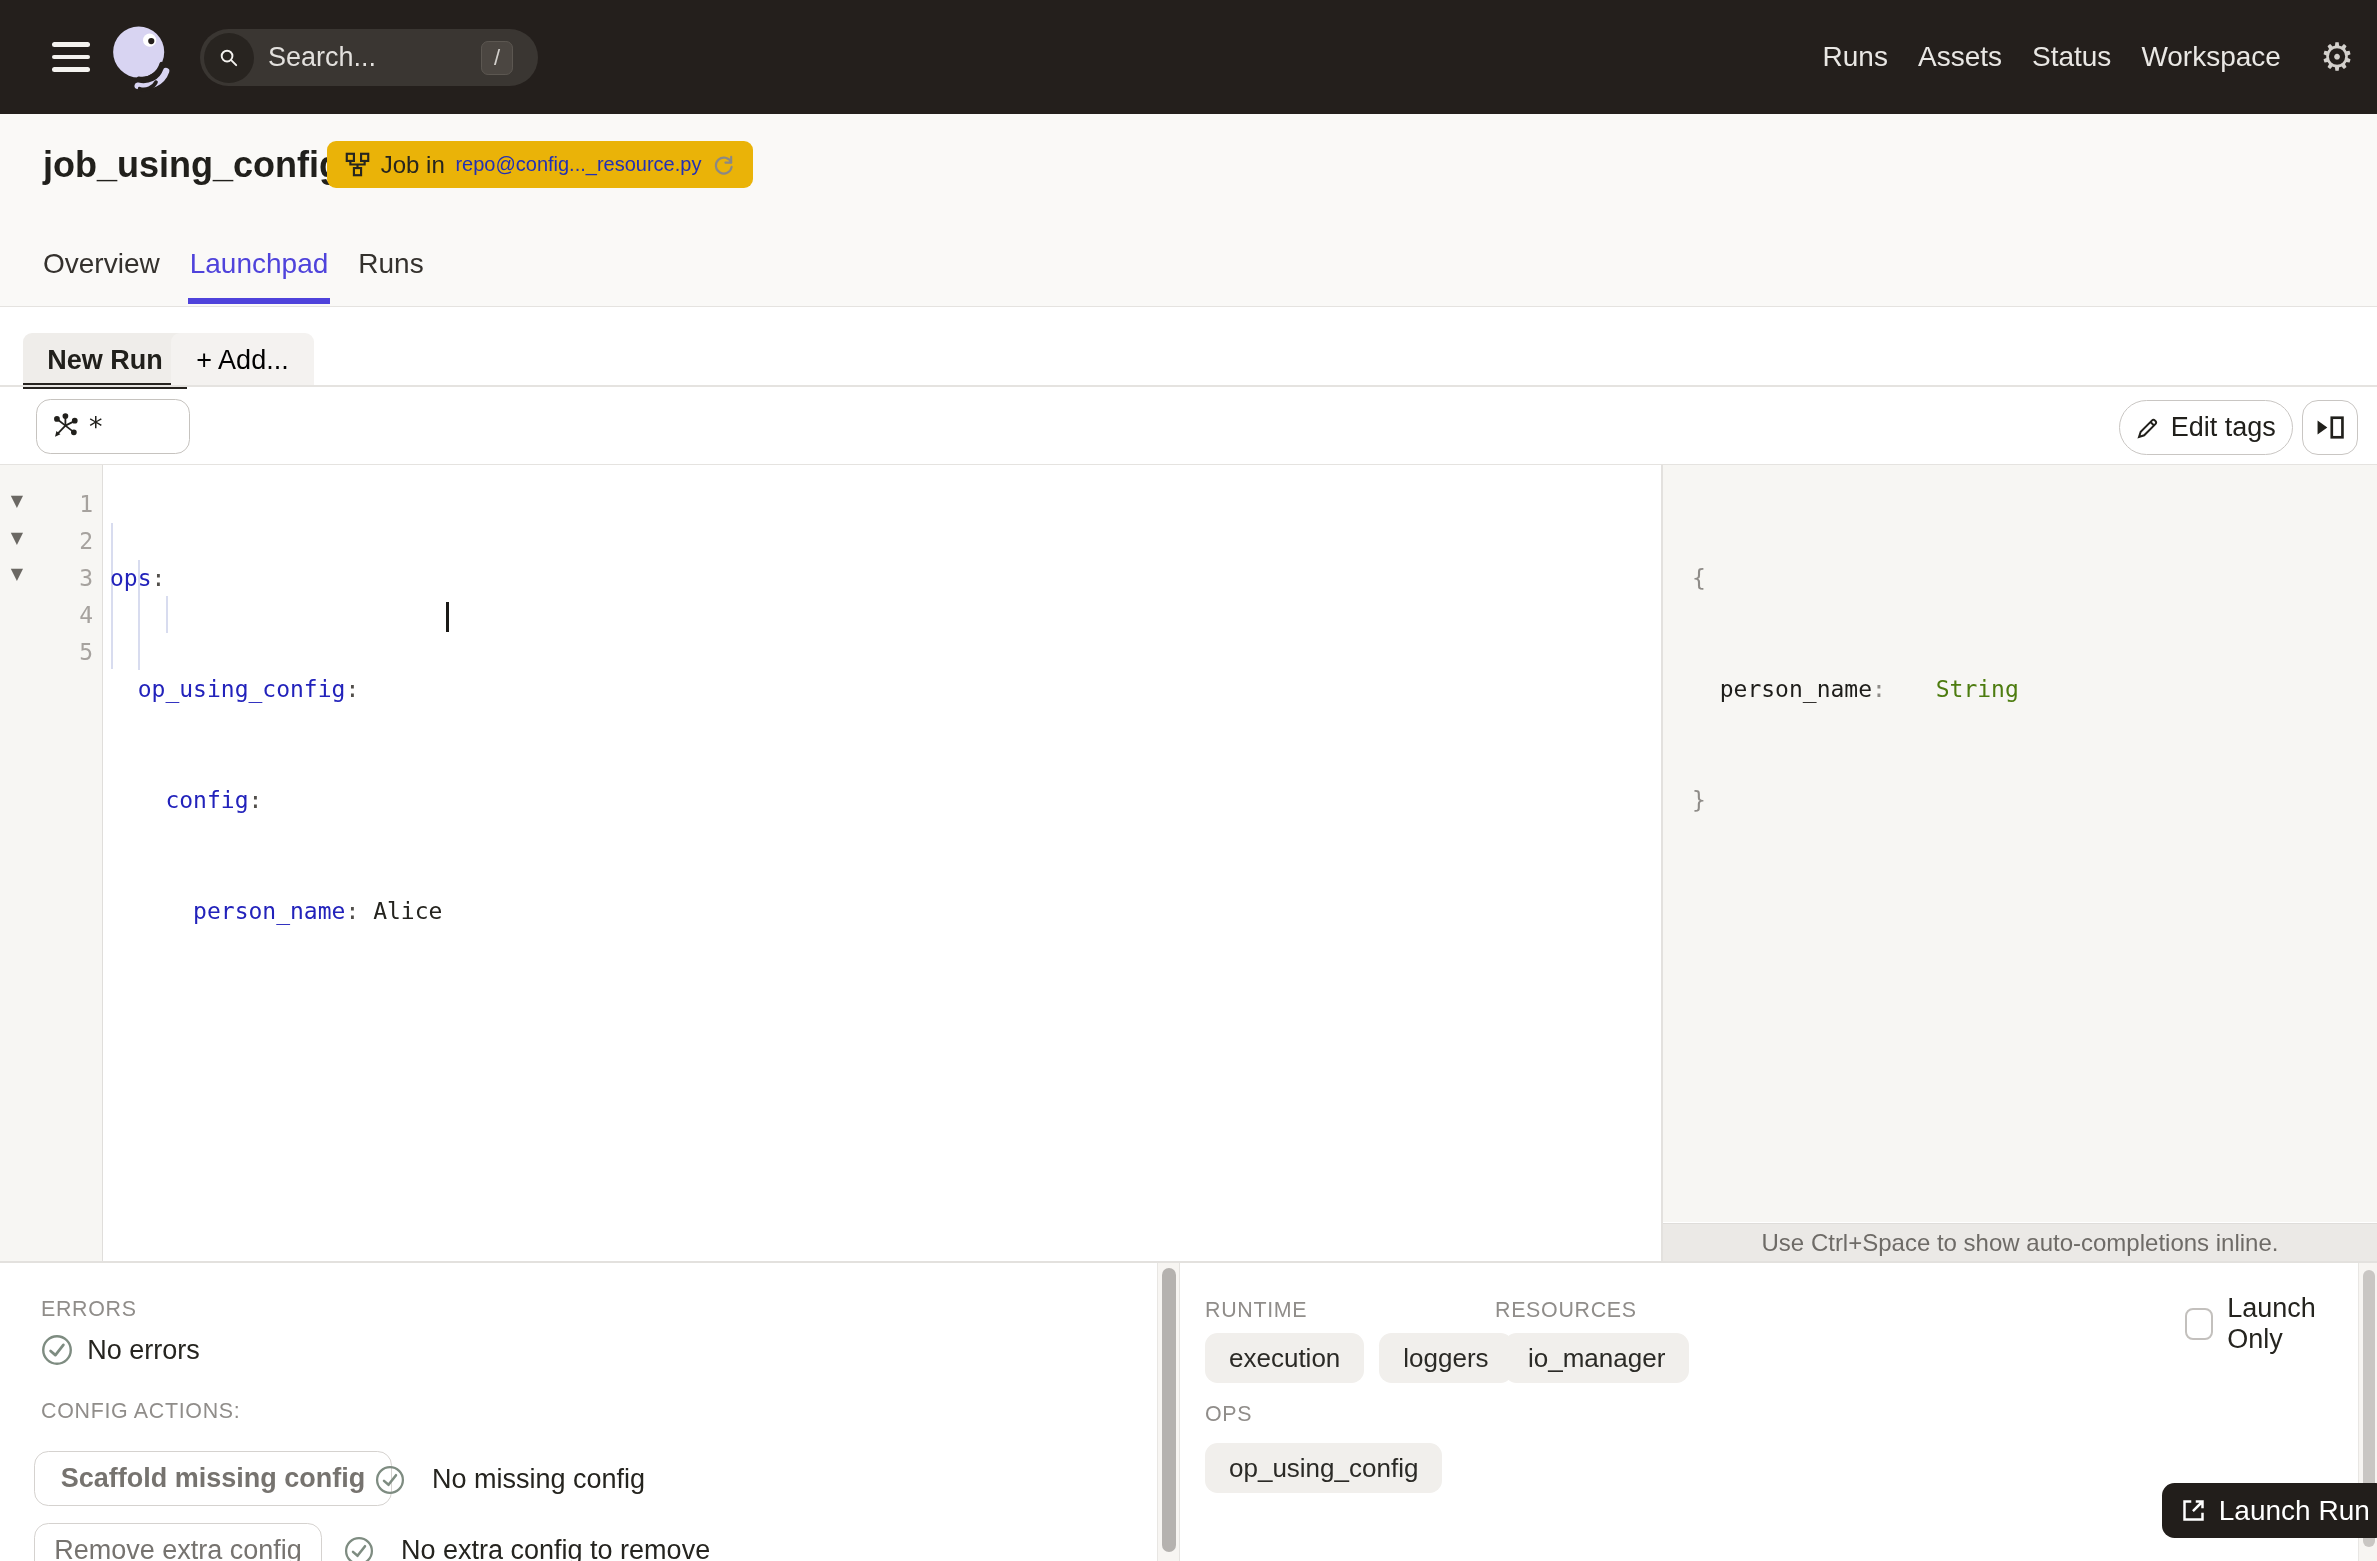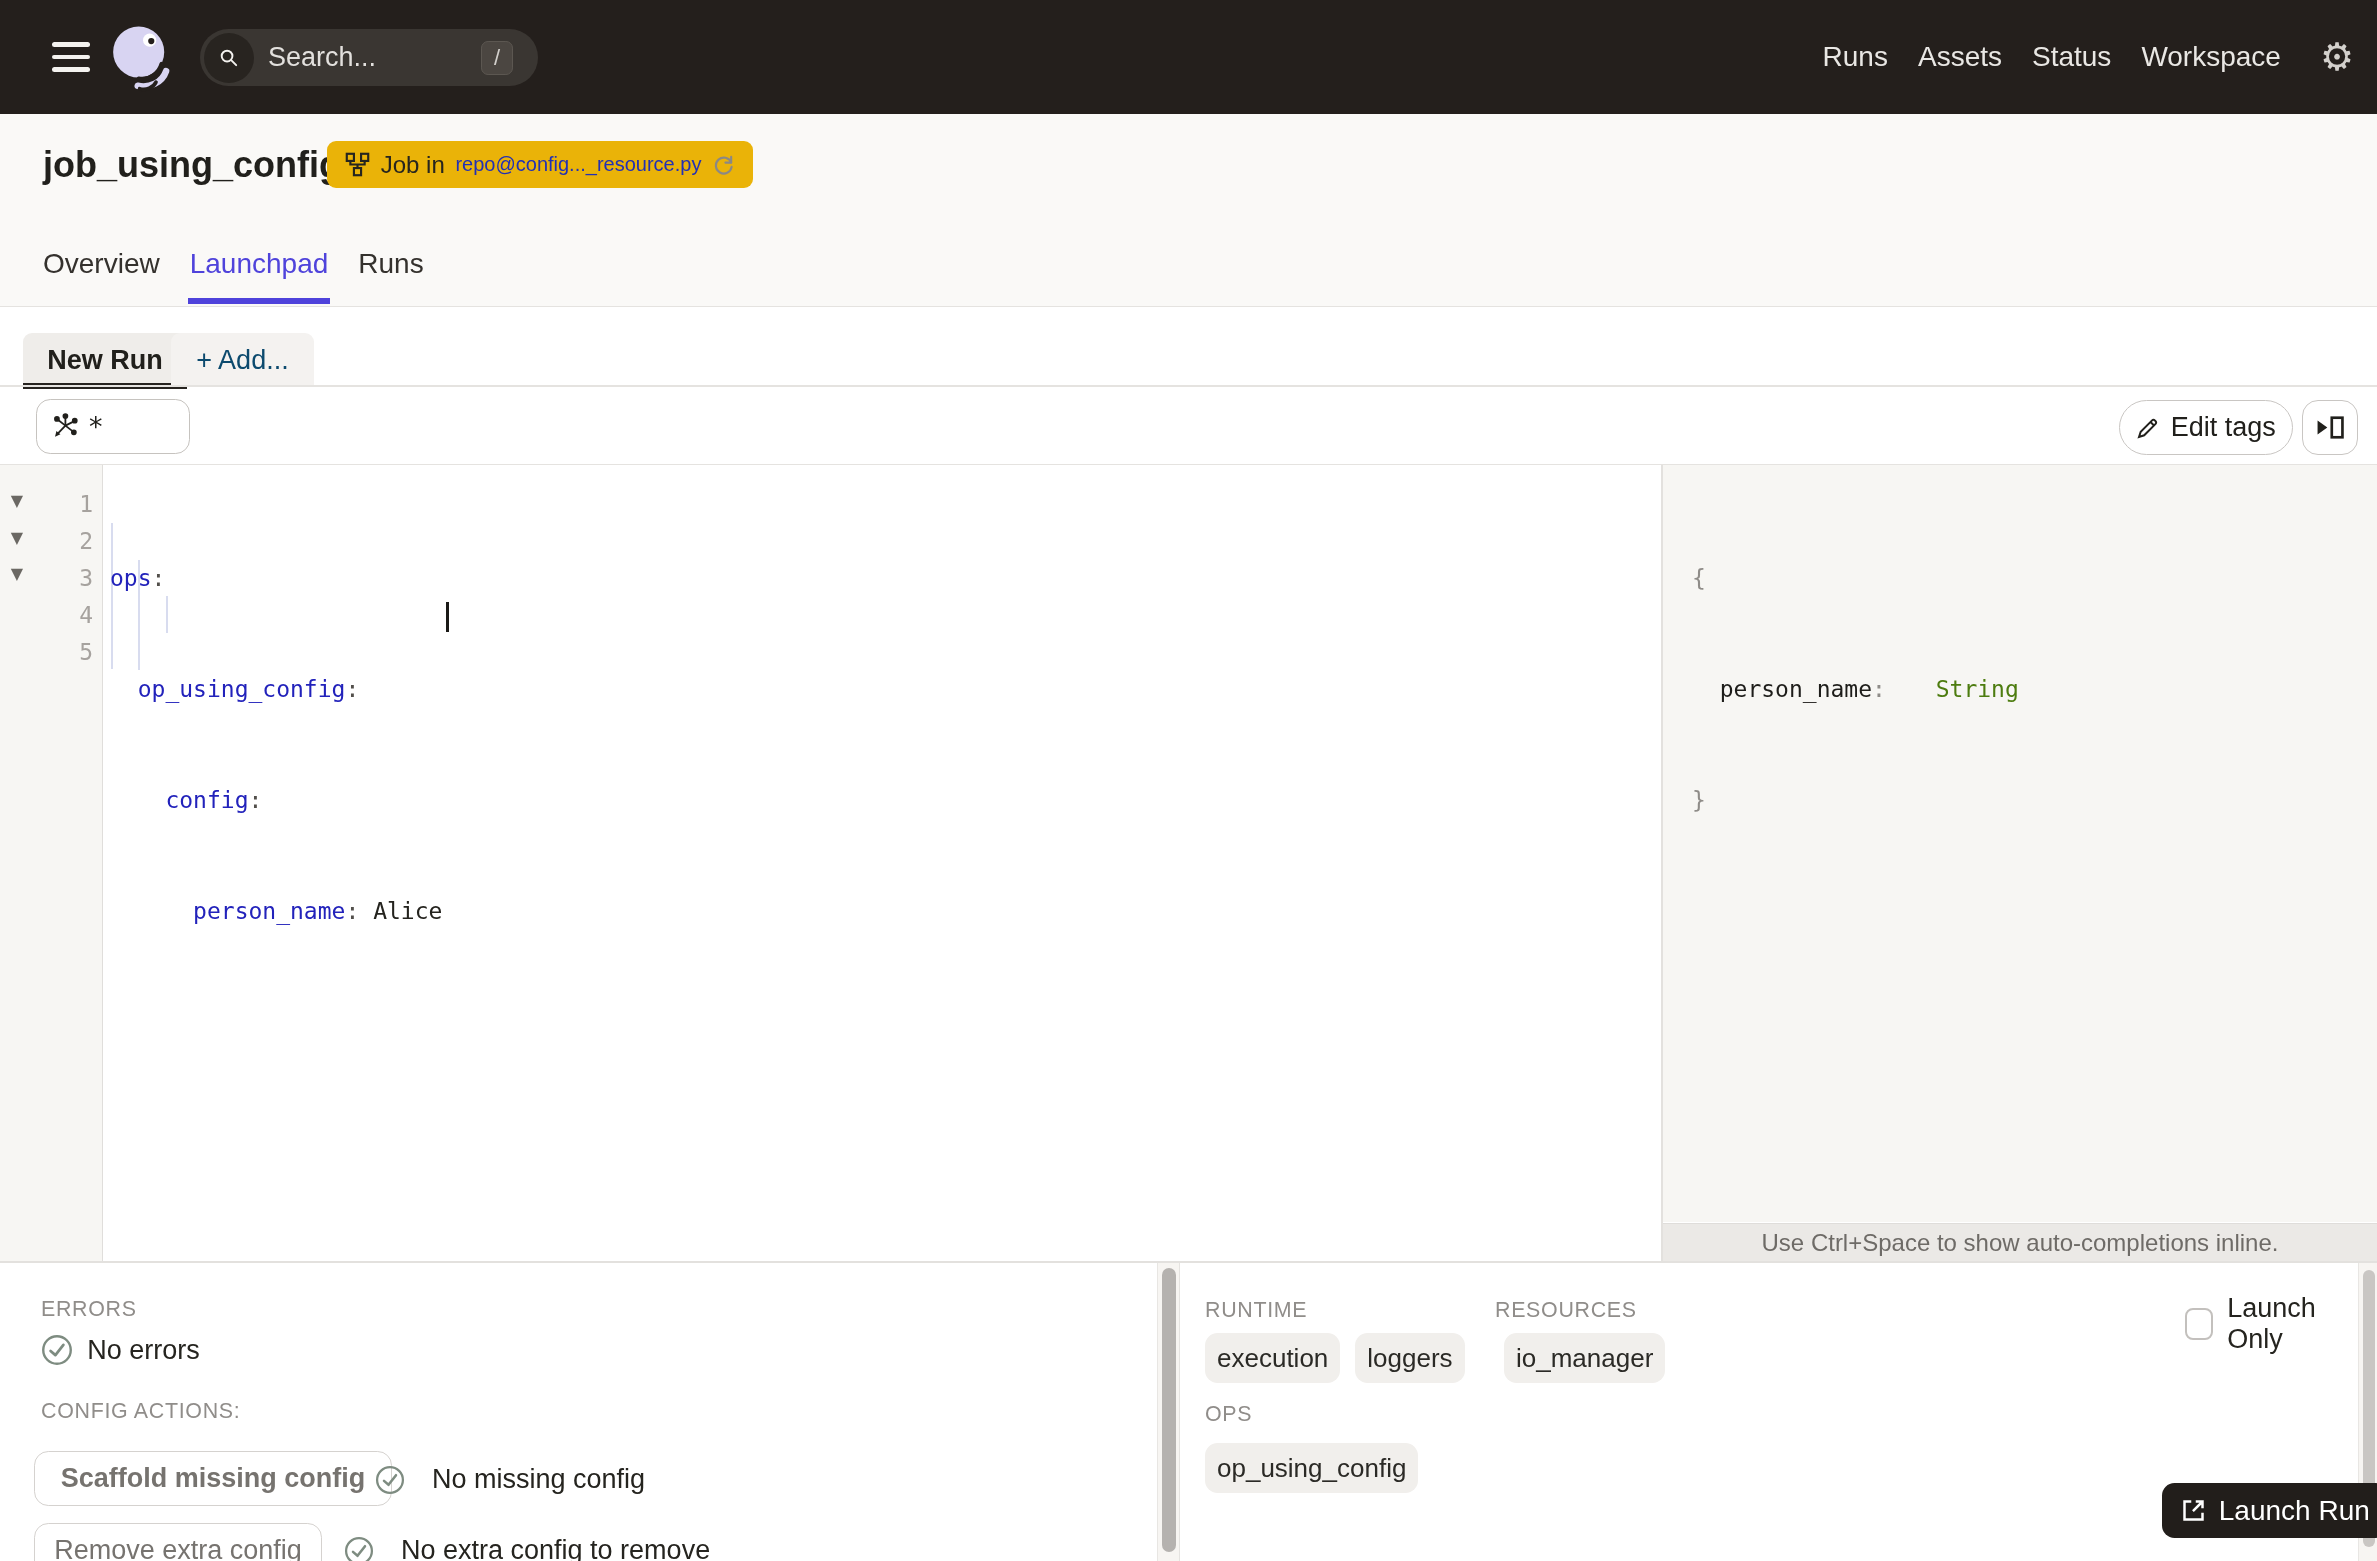--- a/index.html
+++ b/index.html
@@ -34,21 +34,21 @@
   #tabs { position:absolute; left:43px; top:134px; display:flex; gap:30px; font-size:28px; }
   .tab { color:#34312D; font-weight:500; position:relative; cursor:pointer; padding-bottom:22px; }
   .tab.active { color:#4F43DB; }
   .tab.active .tab-underline { position:absolute; left:-1.8px; right:-1.8px; top:50px; height:6.3px; background:#4F43DB; }
 
   
   .runtab { position:absolute; top:333px; height:54px; border-radius:9px 9px 0 0; display:flex;
             align-items:center; justify-content:center; cursor:pointer; }
   #newrun-tab { left:23px; width:164px; background:#EFEDEA; font-size:27px; font-weight:600; color:#21201C; }
   #newrun-tab .activebar { position:absolute; left:0; right:0; bottom:-1.8px; height:5.4px; background:#26231F; }
-  #add-tab { left:171px; width:143px; background:#F4F2F0; font-size:27px; color:#0c4a6e; }
+  #add-tab { left:171px; width:143px; background:#F4F2F0; font-size:27px; color:#000000; }
   #runtab-divider { position:absolute; left:0; top:385px; width:2377px; height:1.8px; background:#E5E3E0; }
 
   
   #toolbar-divider { position:absolute; left:0; top:464px; width:2377px; height:1.8px; background:#E5E3E0; }
   #op-selector { position:absolute; left:36px; top:399px; width:154px; height:55px; border:1.8px solid #C6C3BF;
             border-radius:14.3px; background:#fff; display:flex; align-items:center; gap:10.7px; padding:0 14.3px; cursor:text; }
   #op-selector .star { font-size:27px; color:#21201C; }
   #edit-tags-btn { position:absolute; left:2119px; top:400px; width:174px; height:55px; border:1.8px solid #C9C6C3;
             border-radius:29px; background:#fff; display:flex; align-items:center; justify-content:center; gap:10.7px;
             font-size:27px; color:#21201C; cursor:pointer; }
@@ -102,21 +102,21 @@
                     border-left:1.8px solid #E8E6E3; border-right:1.8px solid #E5E3E0; }
   #left-scrollbar .thumb { position:absolute; left:3.6px; top:5.4px; width:14.3px; height:284px; border-radius:7.1px; background:#B5B2AF; }
 
   #preview-panel { position:absolute; left:1182px; top:1263px; width:1175px; height:298px; background:#fff; overflow:hidden; }
   #lbl-runtime { position:absolute; left:23px; top:35px; }
   #runtime-tags { position:absolute; left:23px; top:70px; display:flex; gap:15px; }
   #lbl-resources { position:absolute; left:313px; top:35px; }
   #resource-tags { position:absolute; left:322px; top:70px; display:flex; gap:15px; }
   #lbl-ops { position:absolute; left:23px; top:139px; }
   #op-tags { position:absolute; left:23px; top:180px; display:flex; gap:15px; }
-  .tagchip { height:50px; background:#F1EFEC; border-radius:12.5px; padding:0 12px; font-size:26px; color:#2B2A26;
+  .tagchip { height:50px; background:#F1EFEC; border-radius:12.5px; padding:0 24px; font-size:26px; color:#2B2A26;
              display:flex; align-items:center; cursor:pointer; }
   #errors-only { position:absolute; left:1003px; top:29.5px; display:flex; align-items:center; gap:14.3px; }
   #errors-only .box { width:32px; height:32px; border:2.7px solid #C3C0BD; border-radius:8px; background:#fff; cursor:pointer; }
   #errors-only .lbl { font-size:27px; color:#25241F; }
 
   #right-scrollbar { position:absolute; left:2358px; top:1263px; width:19.6px; height:298px; background:#F7F5F2;
                      border-left:1.8px solid #E8E6E3; }
   #right-scrollbar .thumb { position:absolute; left:3.6px; top:7.1px; width:12.5px; height:277px; border-radius:6.3px; background:#C9C6C3; }
 
   #launch-btn { position:absolute; left:2162px; top:1483px; width:226px; height:55px; background:#221E1B;

